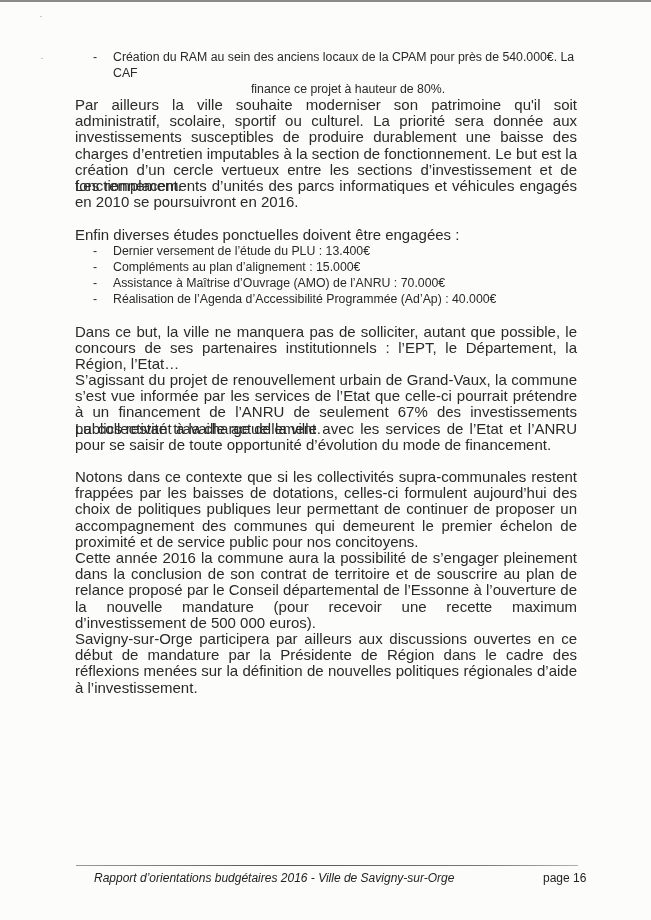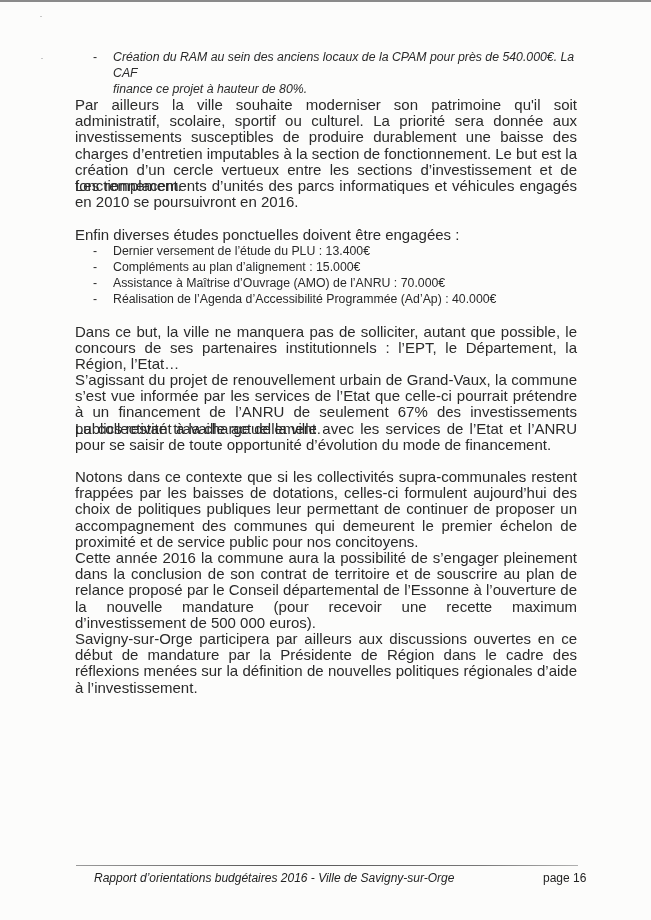--- a/index.html
+++ b/index.html
@@ -35,23 +35,23 @@
 <body>
 
 <div class="topbar"></div>
 <div class="speck" style="left:40px;top:16px;"></div>
 <div class="speck" style="left:41px;top:58px;"></div>
 
 <div class="page">
 
   <div class="bullet" style="top:49px;">
     <span class="dash">-</span>
-    <span class="txt" style="left:38px;width:470px;font-style:italic;">
+    <span class="txt" style="left:38px;width:470px;">
       <span style="display:block;">Création du RAM au sein des anciens locaux de la CPAM pour près de 540.000€. La CAF</span>
-      <span style="display:block;">finance ce projet à hauteur de 80%.</span>
+      <span style="display:block;text-align:center;">finance ce projet à hauteur de 80%.</span>
     </span>
   </div>
 
   <div class="p" style="top:97px;">Par ailleurs la ville souhaite moderniser son patrimoine qu'il soit administratif, scolaire, sportif ou culturel. La priorité sera donnée aux investissements susceptibles de produire durablement une baisse des charges d’entretien imputables à la section de fonctionnement. Le but est la création d’un cercle vertueux entre les sections d’investissement et de fonctionnement.</div>
 
   <div class="p" style="top:178px;">Les remplacements d’unités des parcs informatiques et véhicules engagés en 2010 se poursuivront en 2016.</div>
 
   <div class="p left" style="top:227px;">Enfin diverses études ponctuelles doivent être engagées :</div>
 
   <div class="bullet" style="top:243px;">

